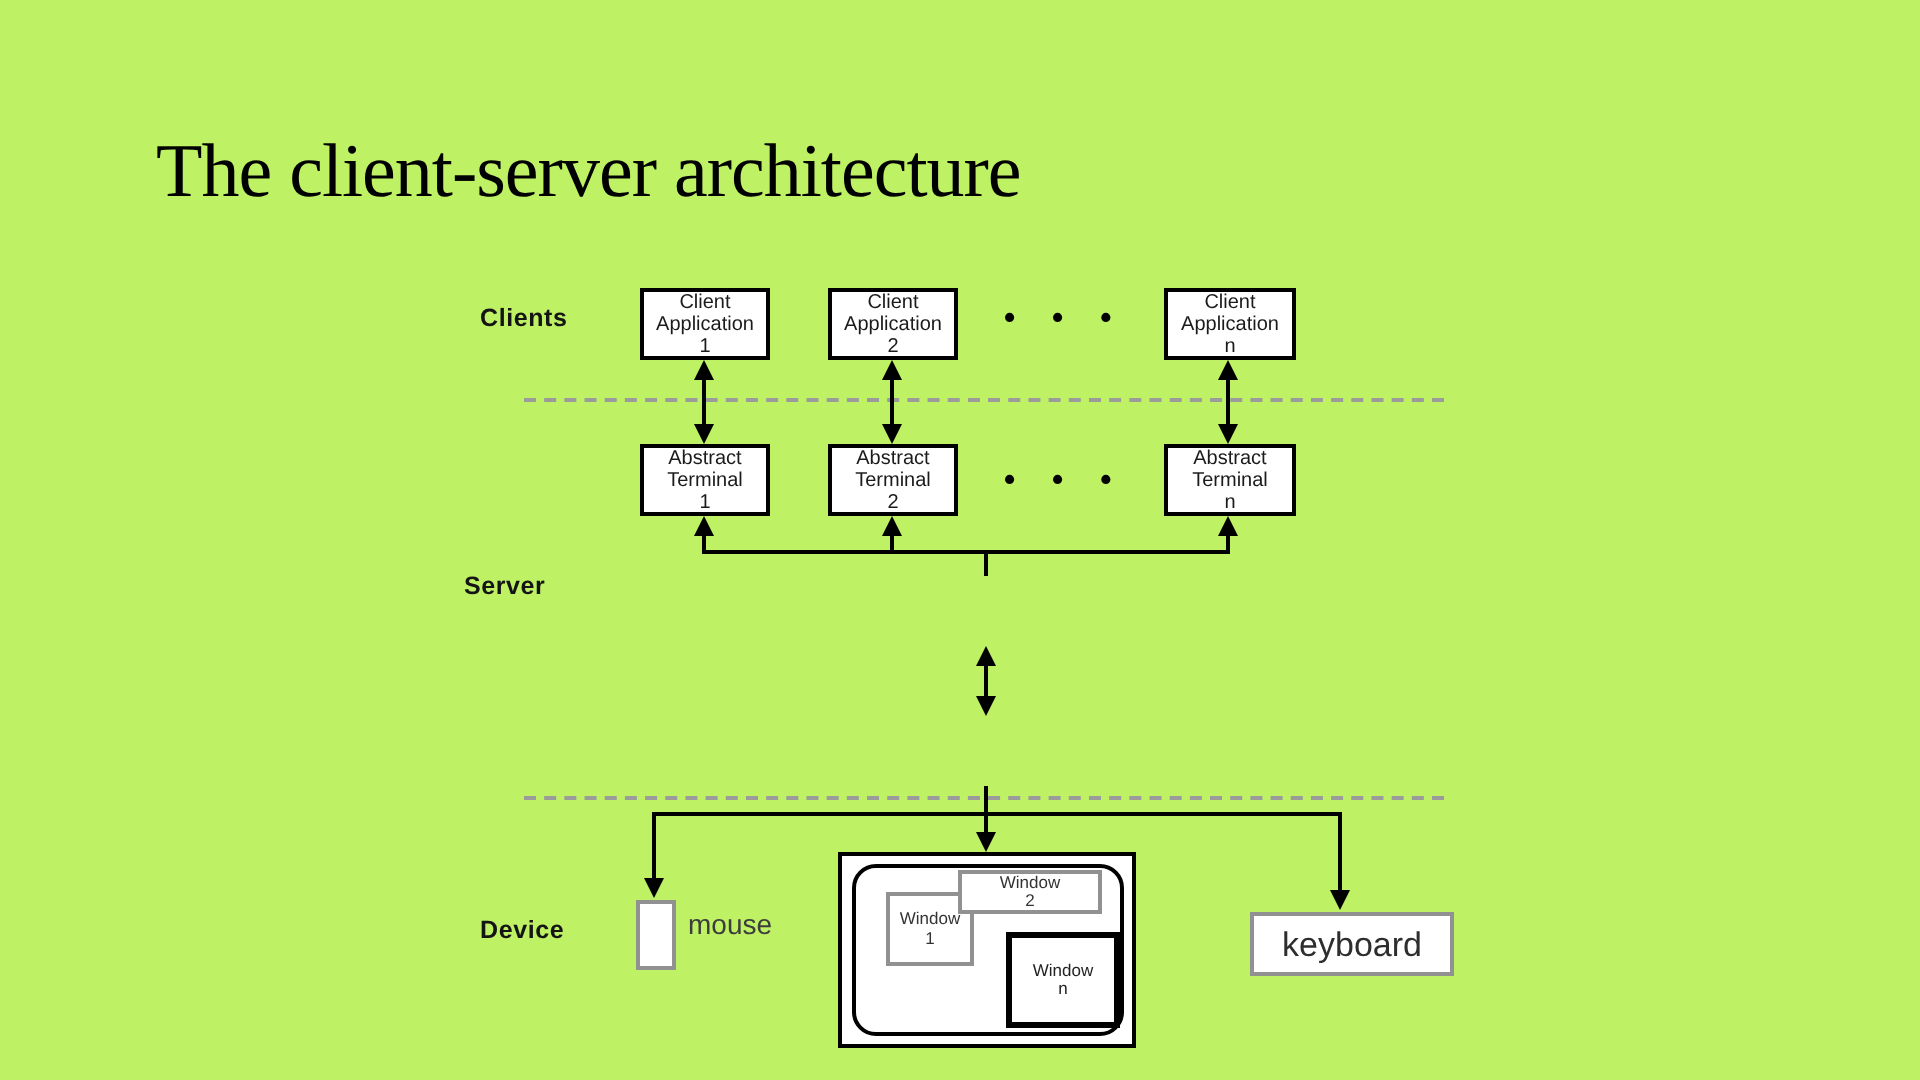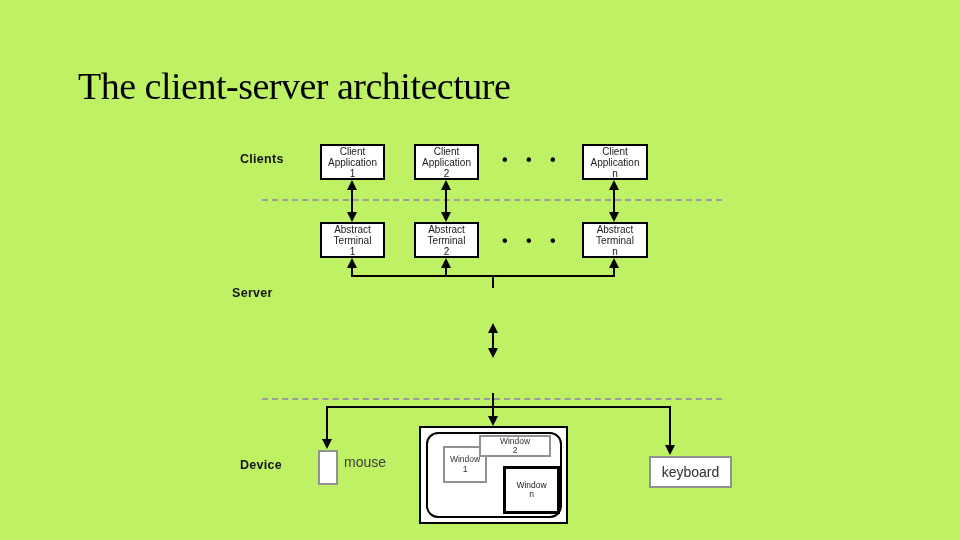--- a/index.html
+++ b/index.html
@@ -128,15 +128,15 @@
 
   <div class="screen" style="left:419px;top:426px;width:149px;height:98px;"></div>
   <div class="screen-inner" style="left:426px;top:432px;width:136px;height:86px;"></div>
   <div class="node graybox winbox" style="left:443px;top:446px;width:44px;height:37px;z-index:2;">Window
 1</div>
   <div class="node graybox winbox" style="left:479px;top:435px;width:72px;height:22px;z-index:3;">Window
 2</div>
   <div class="node winbox" style="left:503px;top:466px;width:57px;height:48px;z-index:4;border-width:3px;color:#222;">Window
 n</div>
 
-  <div class="node graybox" style="left:625px;top:456px;width:83px;height:32px;font-size:14px;color:#2e2e2e;margin-left:24px;">keyboard</div>
+  <div class="node graybox" style="left:625px;top:456px;width:102px;height:32px;font-size:17px;color:#2e2e2e;">keyboard</div>
 
 </div>
 
 </body></html>

